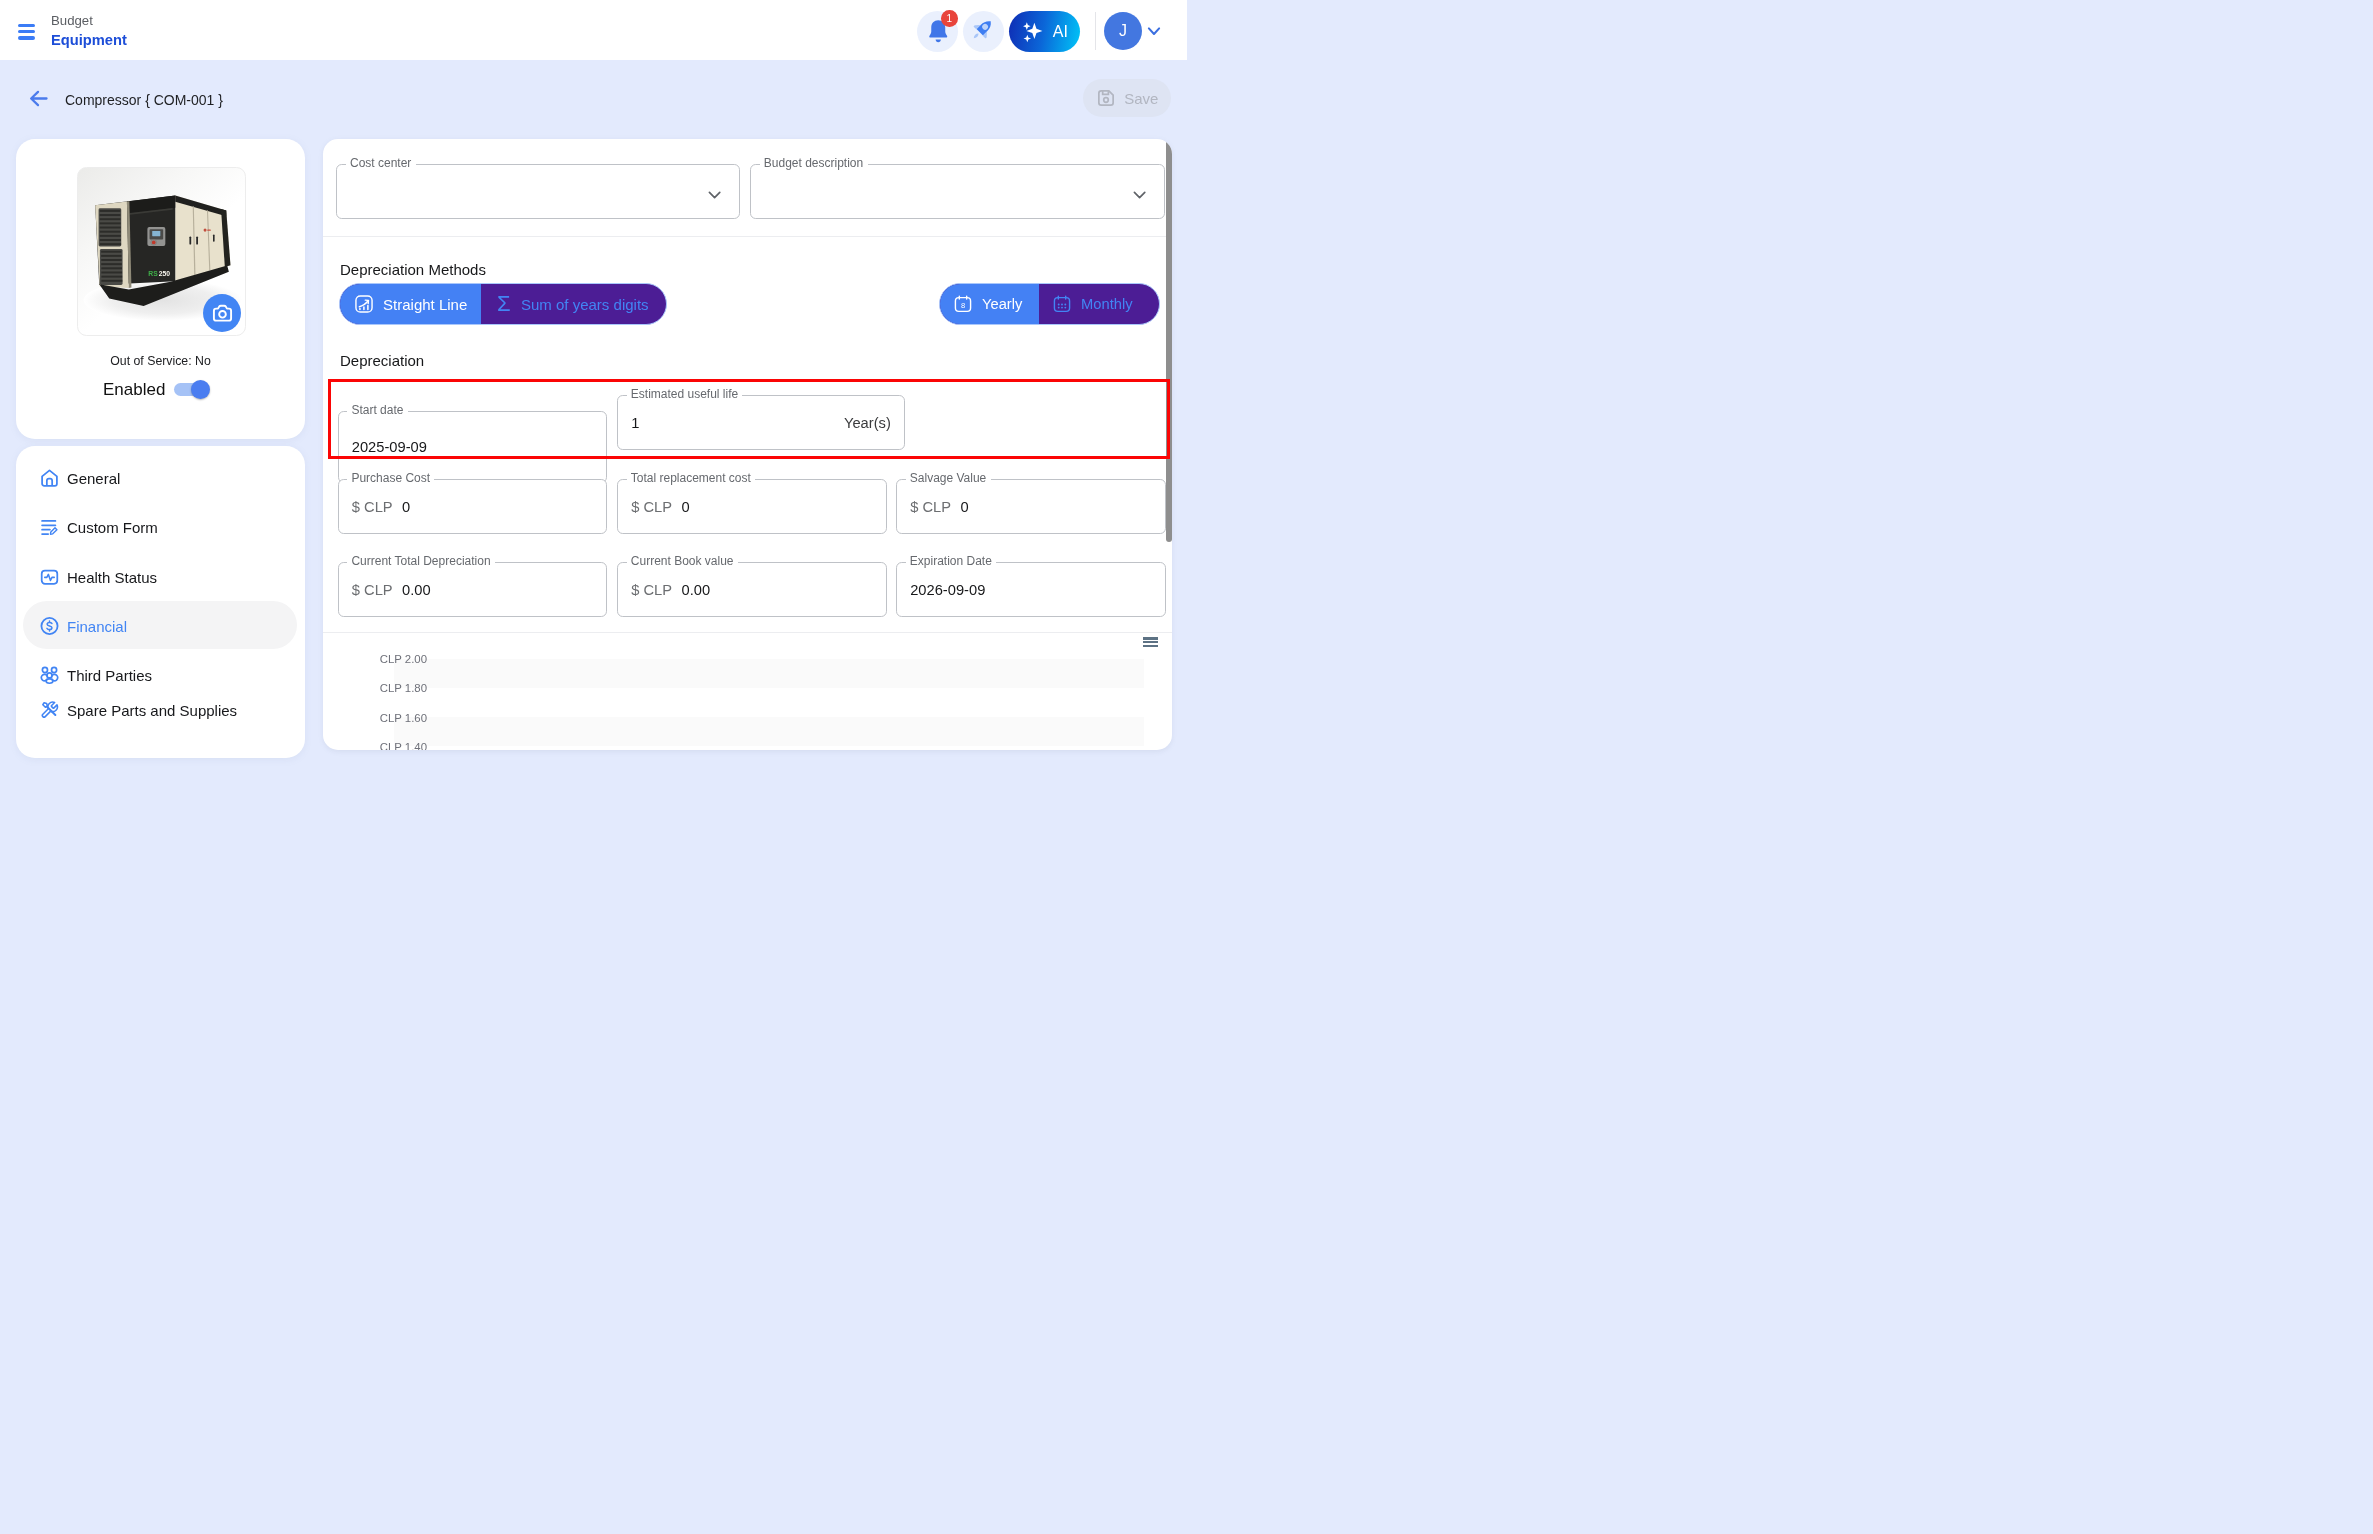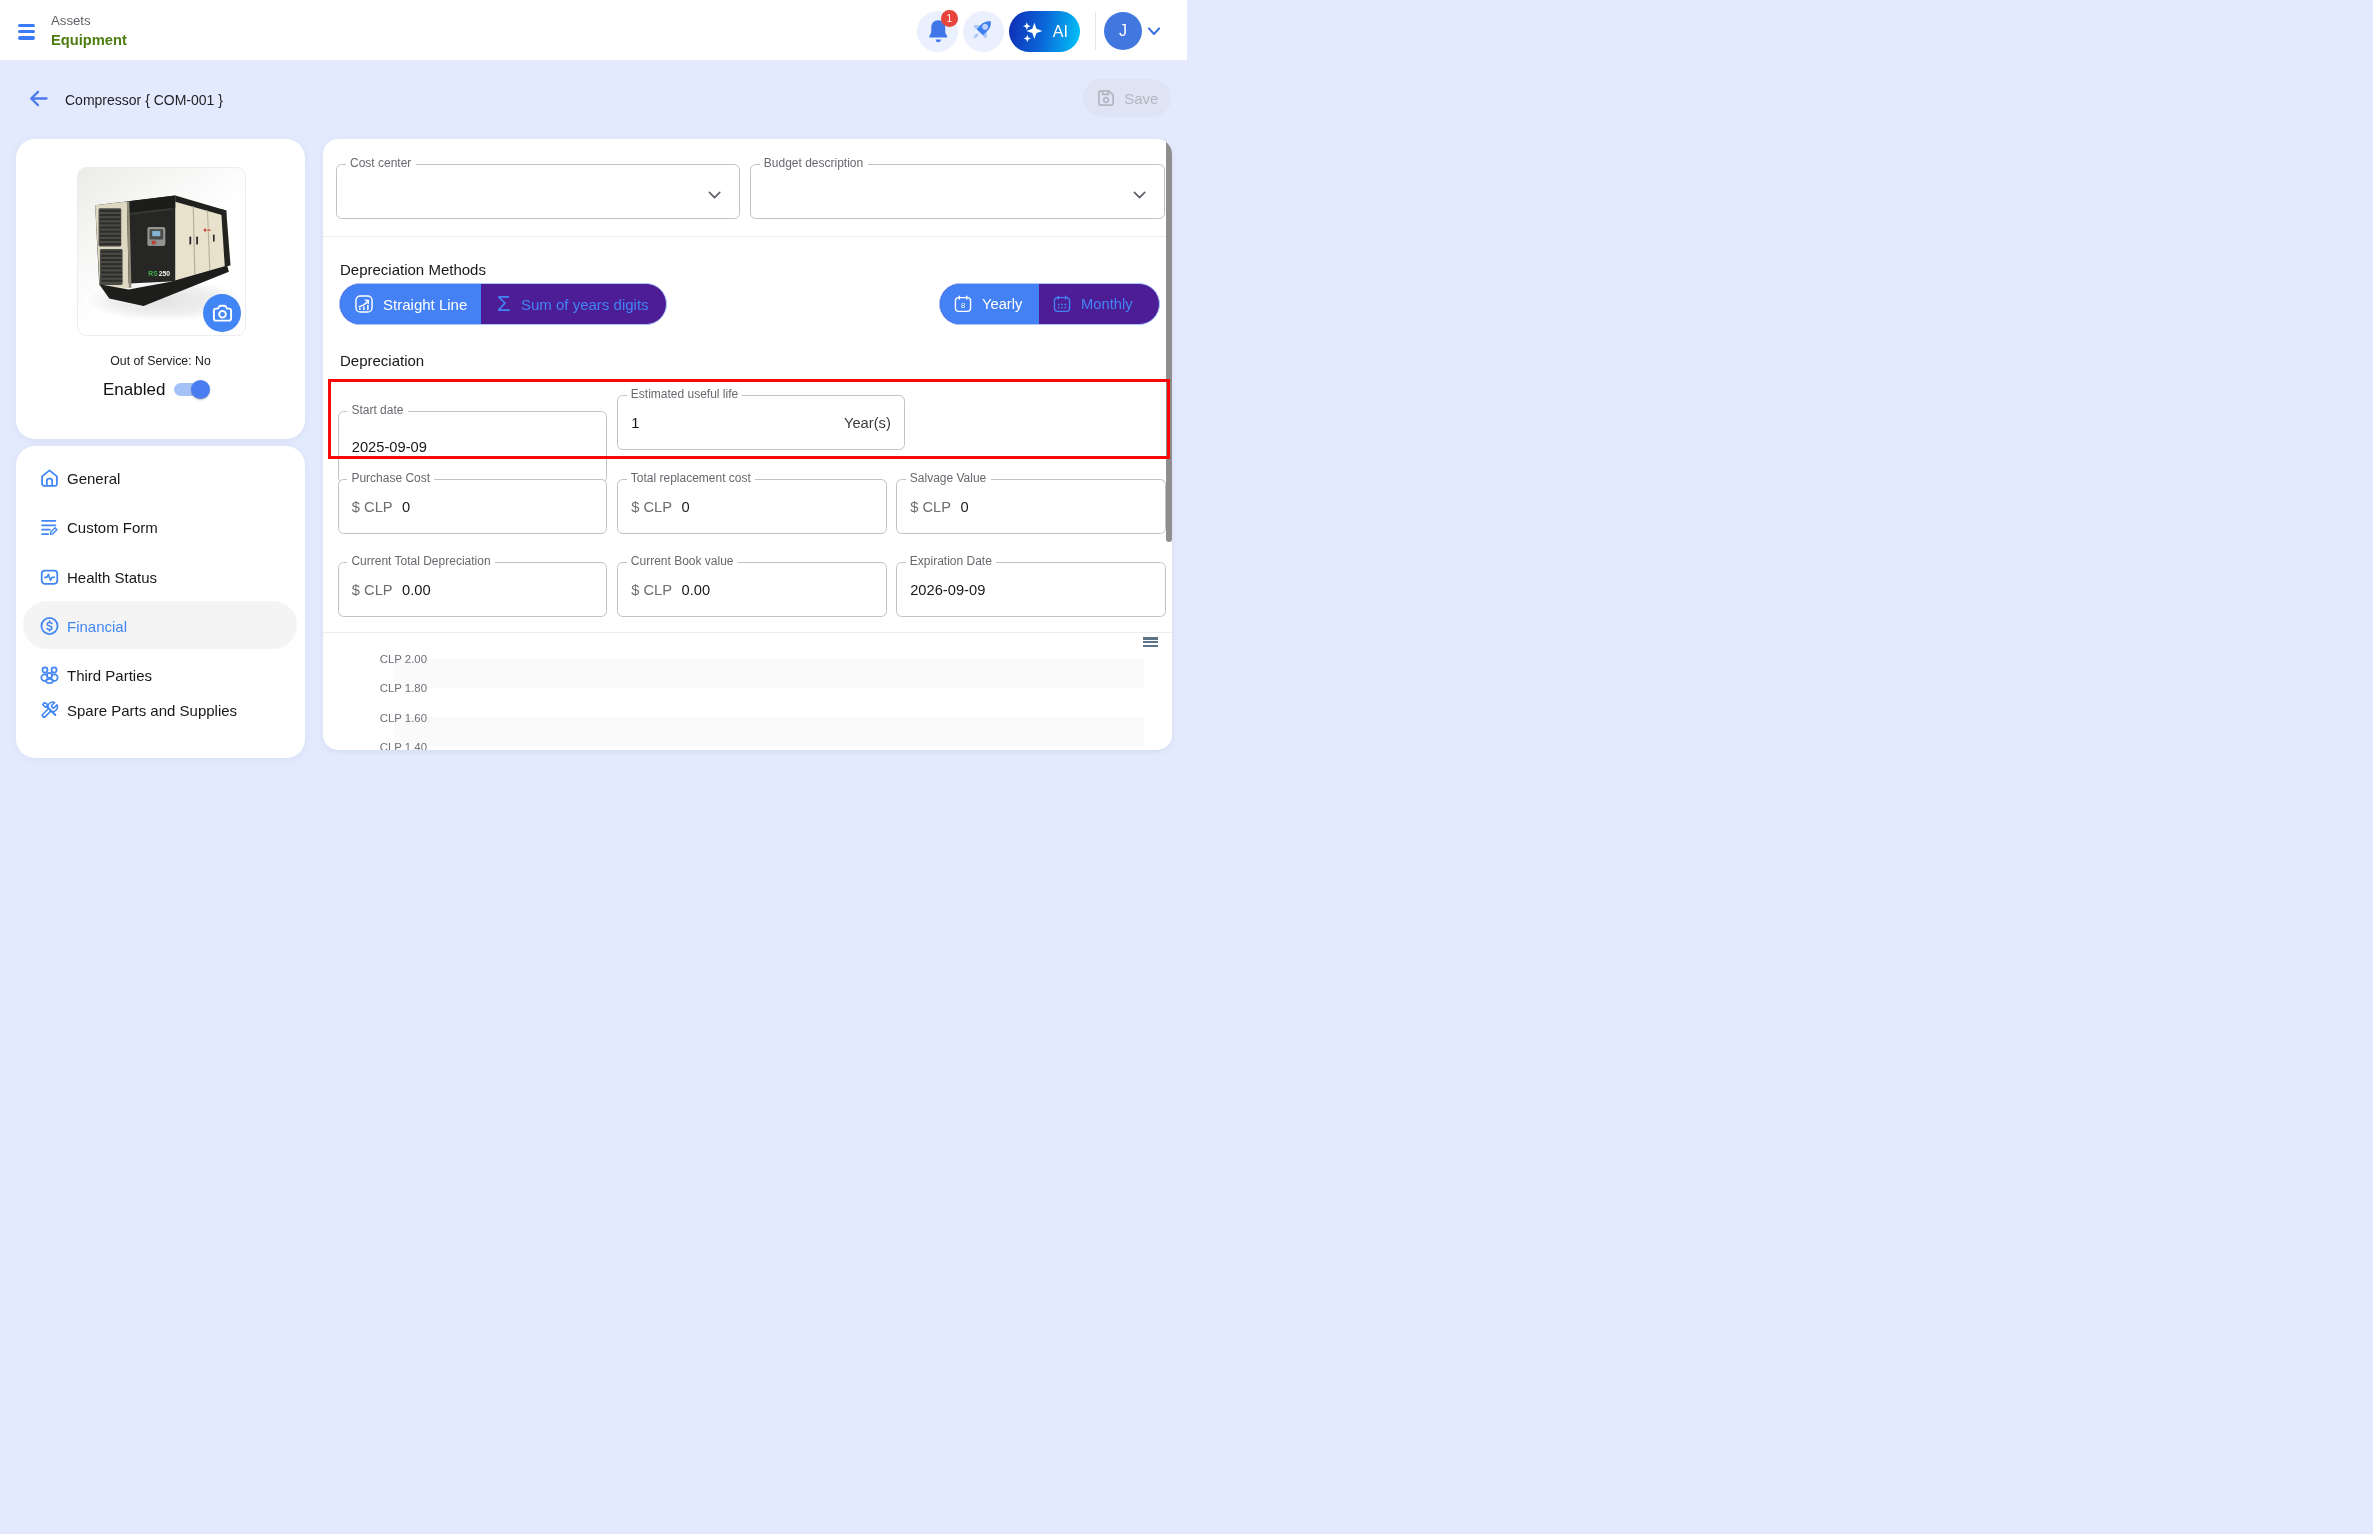--- a/index.html
+++ b/index.html
@@ -3,21 +3,21 @@
 <meta charset="utf-8">
 <style>
 * { margin:0; padding:0; box-sizing:border-box; }
 html,body { width:1187px; height:767px; font-family:"Liberation Sans", sans-serif; background:#e3eafd; overflow:hidden; }
 .abs { position:absolute; }
 
 
 #header { position:absolute; left:0; top:0; width:1187px; height:60px; background:#fff; }
 #burger span { display:block; width:17px; height:3.4px; border-radius:1.9px; background:#3b7cf6; margin-bottom:2.7px; }
 #t-assets { position:absolute; left:51px; top:12.8px; font-size:13.2px; color:#5b5e63; }
-#t-equip { position:absolute; left:51px; top:32px; font-size:14.7px; font-weight:600; color:#4d7c0f; }
+#t-equip { position:absolute; left:51px; top:32px; font-size:14.7px; font-weight:600; color:#1d4ed8; }
 .hcirc { position:absolute; top:11px; width:41px; height:41px; border-radius:50%; background:#eaf0fd; }
 #ai-pill { position:absolute; left:1009px; top:11.4px; width:71px; height:41px; border-radius:21px;
   background:linear-gradient(100deg,#0f2cb4 0%, #0b66d8 48%, #00c6f8 100%);
   display:flex; align-items:center; }
 #avatar { position:absolute; left:1104px; top:12.3px; width:38px; height:38px; border-radius:50%; background:#4377e0;
   color:#fff; font-size:16px; display:flex; align-items:center; justify-content:center; }
 #hdr-divider { position:absolute; left:1095px; top:12.3px; width:0.9px; height:38px; background:#e4e5e9; }
 #badge { position:absolute; left:941px; top:10.4px; width:16.6px; height:16.6px; border-radius:50%; background:#e8443b;
   color:#fff; font-size:10px; display:flex; align-items:center; justify-content:center; }
 
@@ -78,21 +78,21 @@
 </style>
 </head>
 <body>
 <div id="header"></div>
 
 <div id="burger" class="abs" style="left:18px; top:24px;">
     <span></span>
     <span></span>
     <span></span>
   </div>
-<div id="t-assets">Assets</div>
+<div id="t-assets">Budget</div>
 <div id="t-equip">Equipment</div>
 
 <div class="hcirc" style="left:917px;"></div>
 <div class="hcirc" style="left:963px;"></div>
 <svg class="abs" style="left:925px; top:18px;" width="26.5" height="27.4" viewBox="0 0 28 29">
   <path d="M14 2.4 C9.6 2.4 6.6 5.6 6.6 10 L6.6 14.4 C6.6 15.9 5.9 17.3 4.9 18.4 C4 19.3 4.6 20.7 5.8 20.7 L22.2 20.7 C23.4 20.7 24 19.3 23.1 18.4 C22.1 17.3 21.4 15.9 21.4 14.4 L21.4 10 C21.4 5.6 18.4 2.4 14 2.4 Z" fill="#4076e8"></path>
   <path d="M11.2 22.8 L16.8 22.8 C16.8 24.5 15.5 25.6 14 25.6 C12.5 25.6 11.2 24.5 11.2 22.8 Z" fill="#4076e8"></path>
 </svg>
 <div id="badge">1</div>
 <svg class="abs" style="left:968px; top:16px;" width="28" height="28" viewBox="0 0 30 30">

